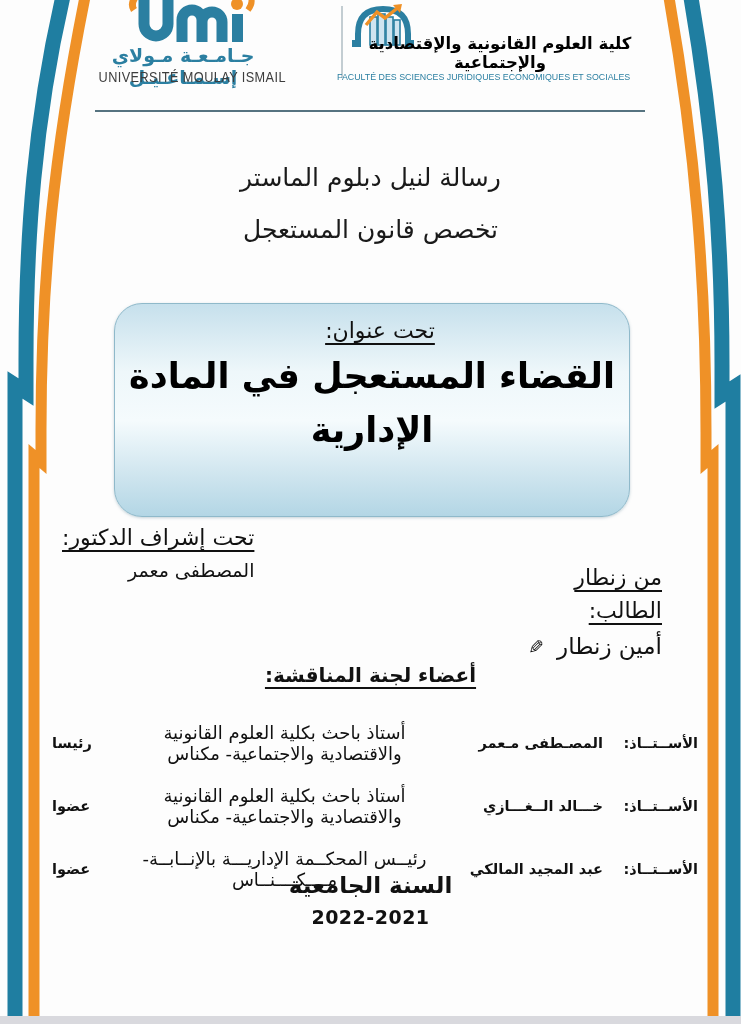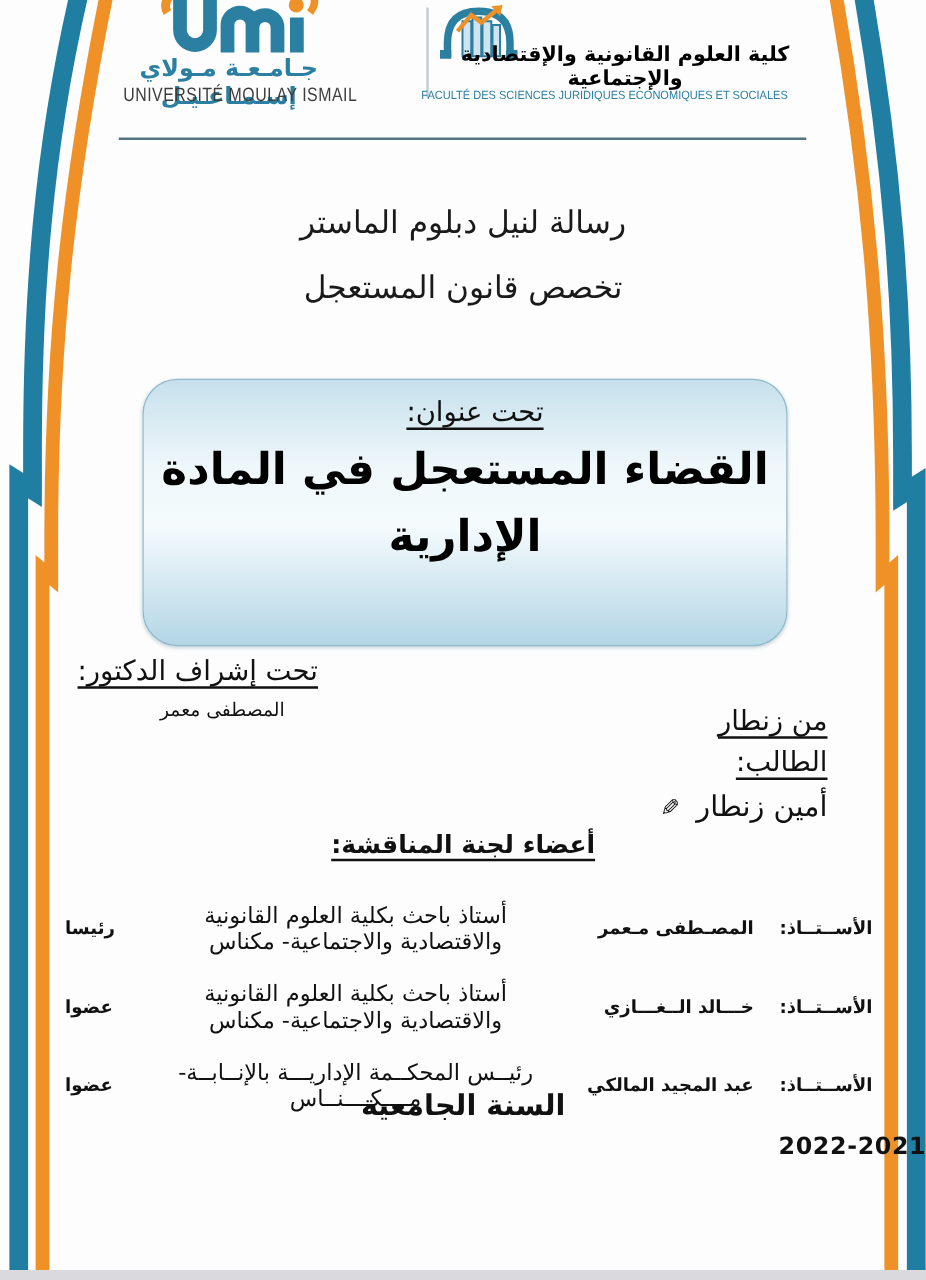--- a/index.html
+++ b/index.html
@@ -33,40 +33,40 @@
     border:1px solid #8fb9ca;
     background:linear-gradient(180deg,#c6e0ec 0%,#eef7fa 32%,#f5fbfd 55%,#cde4ee 82%,#b3d6e5 100%);
     box-shadow:0 1px 3px rgba(90,130,150,.35);
     text-align:center;direction:rtl;}
   .title-label{margin-top:14px;font-size:22px;
     text-decoration:underline;text-underline-offset:5px;padding-left:16px;}
   .title-main{margin-top:6px;font-size:35px;font-weight:bold;line-height:54px;color:#000;}
   
   .sup-heading{left:62px;top:525px;font-size:22px;direction:rtl;
     text-decoration:underline;text-underline-offset:5px;}
-  .sup-name{left:128px;top:559px;font-size:15px;direction:rtl;}
+  .sup-name{left:128px;top:559px;font-size:19px;direction:rtl;}
   .student{right:79px;top:561px;width:240px;direction:rtl;text-align:right;
     font-size:22px;line-height:33px;}
   .student .u{text-decoration:underline;text-underline-offset:5px;}
   .student .name-line{font-size:23px;margin-top:3px;}
   .pen{display:inline-block;transform:scaleX(-1);font-size:19px;margin-right:6px;}
   
   .committee-heading{left:0;top:663px;width:741px;text-align:center;direction:rtl;
     font-size:20px;font-weight:bold;text-decoration:underline;text-underline-offset:5px;}
   .committee{left:52px;top:722px;width:646px;direction:rtl;}
   .crow{display:grid;grid-template-columns:95px 150px 1fr 64px;
     align-items:center;margin-bottom:21px;font-size:14.5px;}
   .crow .lbl{font-weight:bold;text-align:right;}
   .crow .nm{font-weight:bold;text-align:right;}
   .crow .dsc{font-size:18px;text-align:center;padding:0 6px;}
   .crow .rl{font-weight:bold;text-align:left;}
   
   .year-label{left:0;top:872px;width:741px;text-align:center;direction:rtl;
     font-size:23px;font-weight:bold;}
-  .year-value{left:0;top:906px;width:741px;text-align:right;
+  .year-value{left:0;top:906px;width:741px;text-align:center;
     font-size:19px;font-weight:bold;letter-spacing:.5px;}
 </style>
 </head>
 <body>
 
 <svg id="decor" viewBox="0 0 741 1024">
   <path d="M64,-8 C34,120 26,240 26,360 l0,32 -11,-7 0,647" fill="none" stroke="#1f7ea1" stroke-width="15"></path>
   <path d="M86,-8 C54,150 41,280 41,430 l0,32 -7,-6 0,586" fill="none" stroke="#ef9127" stroke-width="11"></path>
   <path d="M690,-8 C714,130 722,245 722,365 l0,30 11,-7 0,656" fill="none" stroke="#1f7ea1" stroke-width="15"></path>
   <path d="M668,-8 C696,150 706,285 706,432 l0,30 7,-6 0,588" fill="none" stroke="#ef9127" stroke-width="11"></path>

